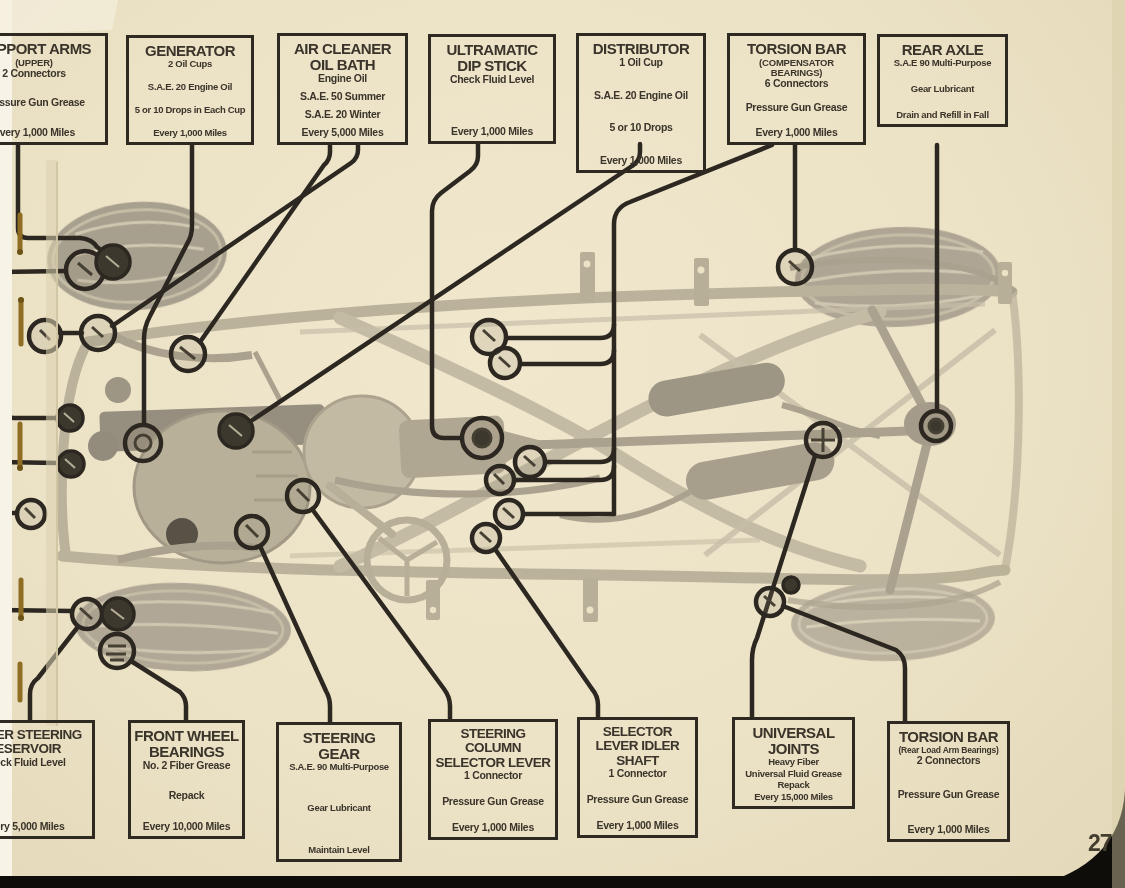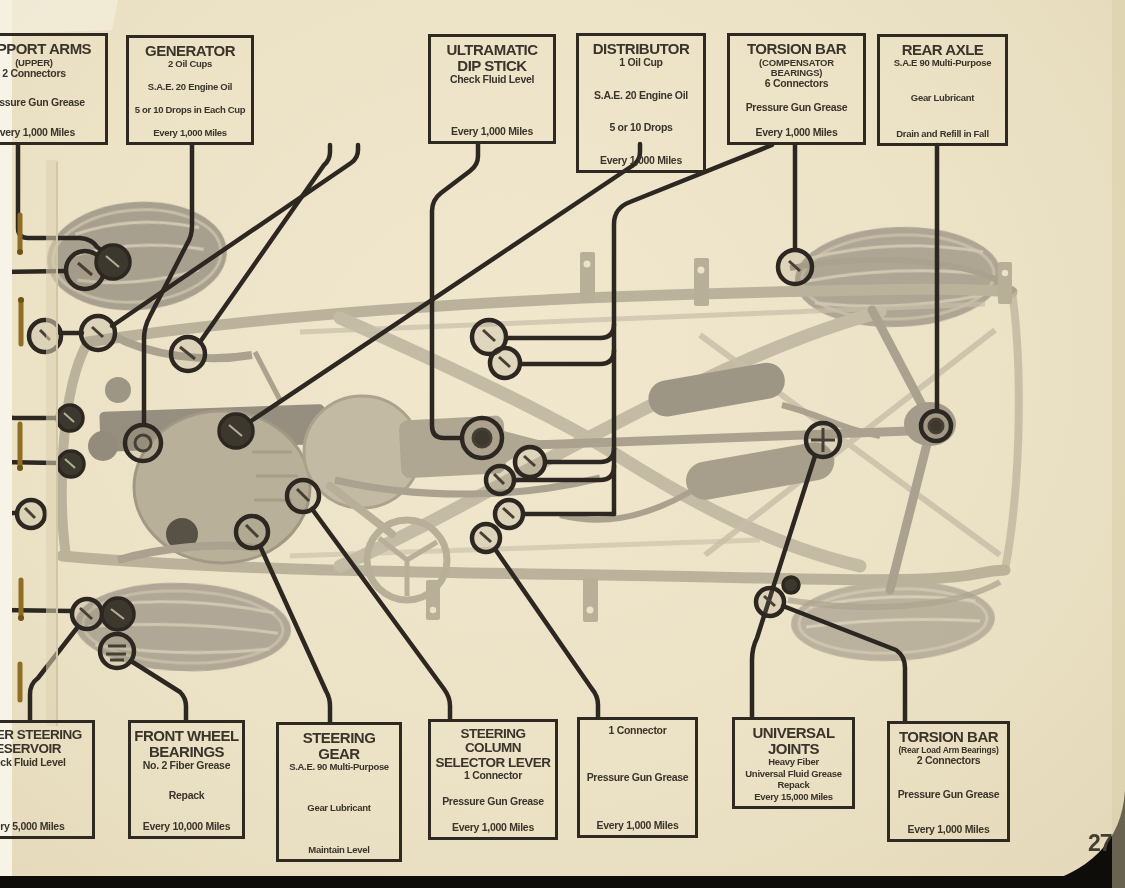--- a/index.html
+++ b/index.html
@@ -238,20 +238,29 @@
 <div class="co-box lines-xs" style="left:126px;top:35px;width:128px;height:110px">
   <div class="co-title">GENERATOR</div>
   <div class="co-lines">
     <span class="co-line">2 Oil Cups</span>
     <span class="co-line">S.A.E. 20 Engine Oil</span>
     <span class="co-line">5 or 10 Drops in Each Cup</span>
     <span class="co-line">Every 1,000 Miles</span>
   </div>
 </div>
 
+<div class="co-box" style="left:277px;top:33px;width:131px;height:112px">
+  <div class="co-title">AIR CLEANER OIL BATH</div>
+  <div class="co-lines">
+    <span class="co-line">Engine Oil</span>
+    <span class="co-line">S.A.E. 50 Summer</span>
+    <span class="co-line">S.A.E. 20 Winter</span>
+    <span class="co-line">Every 5,000 Miles</span>
+  </div>
+</div>
 
 <div class="co-box" style="left:428px;top:34px;width:128px;height:110px">
   <div class="co-title">ULTRAMATIC DIP STICK</div>
   <div class="co-lines">
     <span class="co-line">Check Fluid Level</span>
     <span class="co-line">Every 1,000 Miles</span>
   </div>
 </div>
 
 <div class="co-box" style="left:576px;top:33px;width:130px;height:140px">
@@ -267,21 +276,21 @@
 <div class="co-box" style="left:727px;top:33px;width:139px;height:112px">
   <div class="co-title">TORSION BAR</div>
   <div class="co-sub">(COMPENSATOR BEARINGS)</div>
   <div class="co-lines">
     <span class="co-line">6 Connectors</span>
     <span class="co-line">Pressure Gun Grease</span>
     <span class="co-line">Every 1,000 Miles</span>
   </div>
 </div>
 
-<div class="co-box lines-xs" style="left:877px;top:34px;width:131px;height:112px">
+<div class="co-box lines-xs" style="left:877px;top:34px;width:131px;height:93px">
   <div class="co-title">REAR AXLE</div>
   <div class="co-lines">
     <span class="co-line">S.A.E 90 Multi-Purpose</span>
     <span class="co-line">Gear Lubricant</span>
     <span class="co-line">Drain and Refill in Fall</span>
   </div>
 </div>
 
 <div class="co-box" style="left:-48px;top:720px;width:143px;height:119px">
   <div class="co-title t-sm">POWER STEERING RESERVOIR</div>
@@ -312,20 +321,21 @@
 <div class="co-box" style="left:428px;top:719px;width:130px;height:121px">
   <div class="co-title t-sm">STEERING COLUMN SELECTOR LEVER</div>
   <div class="co-lines">
     <span class="co-line">1 Connector</span>
     <span class="co-line">Pressure Gun Grease</span>
     <span class="co-line">Every 1,000 Miles</span>
   </div>
 </div>
 
 <div class="co-box" style="left:577px;top:717px;width:121px;height:121px">
+  <div class="co-title t-sm">SELECTOR LEVER IDLER SHAFT</div>
   <div class="co-lines">
     <span class="co-line">1 Connector</span>
     <span class="co-line">Pressure Gun Grease</span>
     <span class="co-line">Every 1,000 Miles</span>
   </div>
 </div>
 
 <div class="co-box lines-xs" style="left:732px;top:717px;width:123px;height:92px">
   <div class="co-title">UNIVERSAL JOINTS</div>
   <div class="co-lines">

